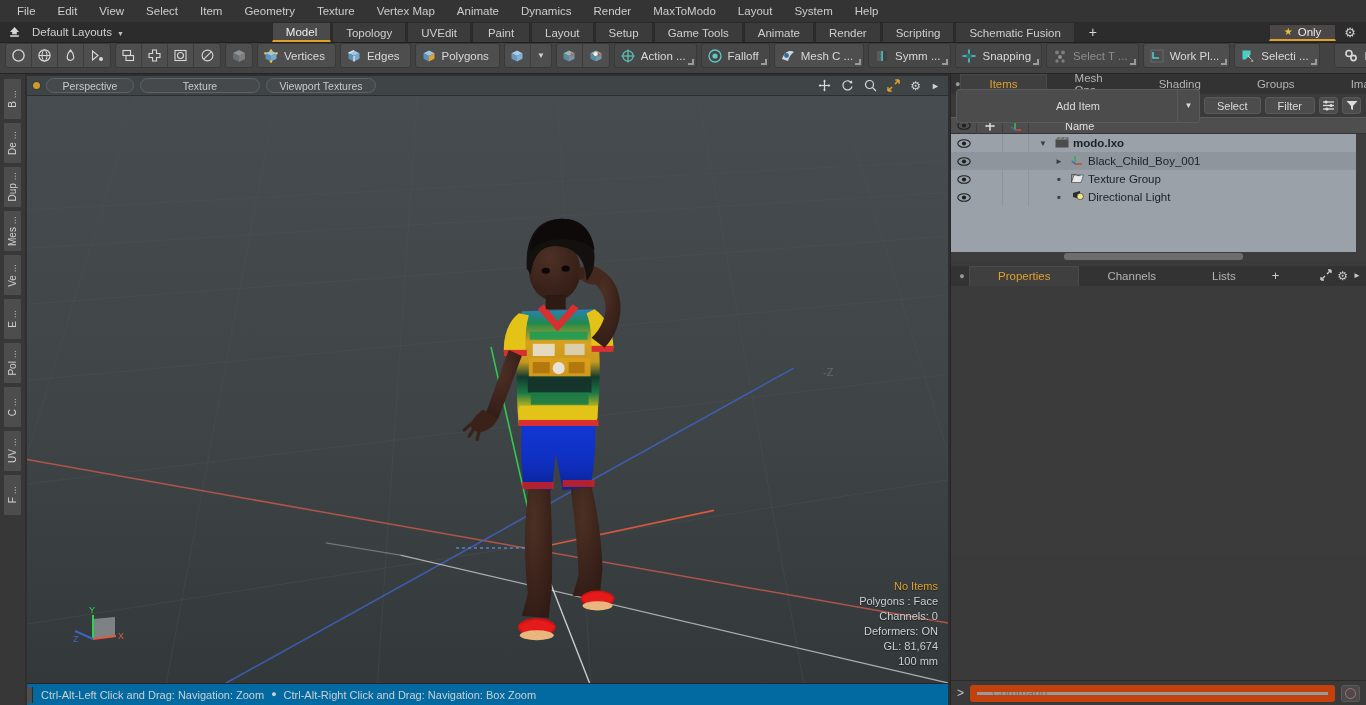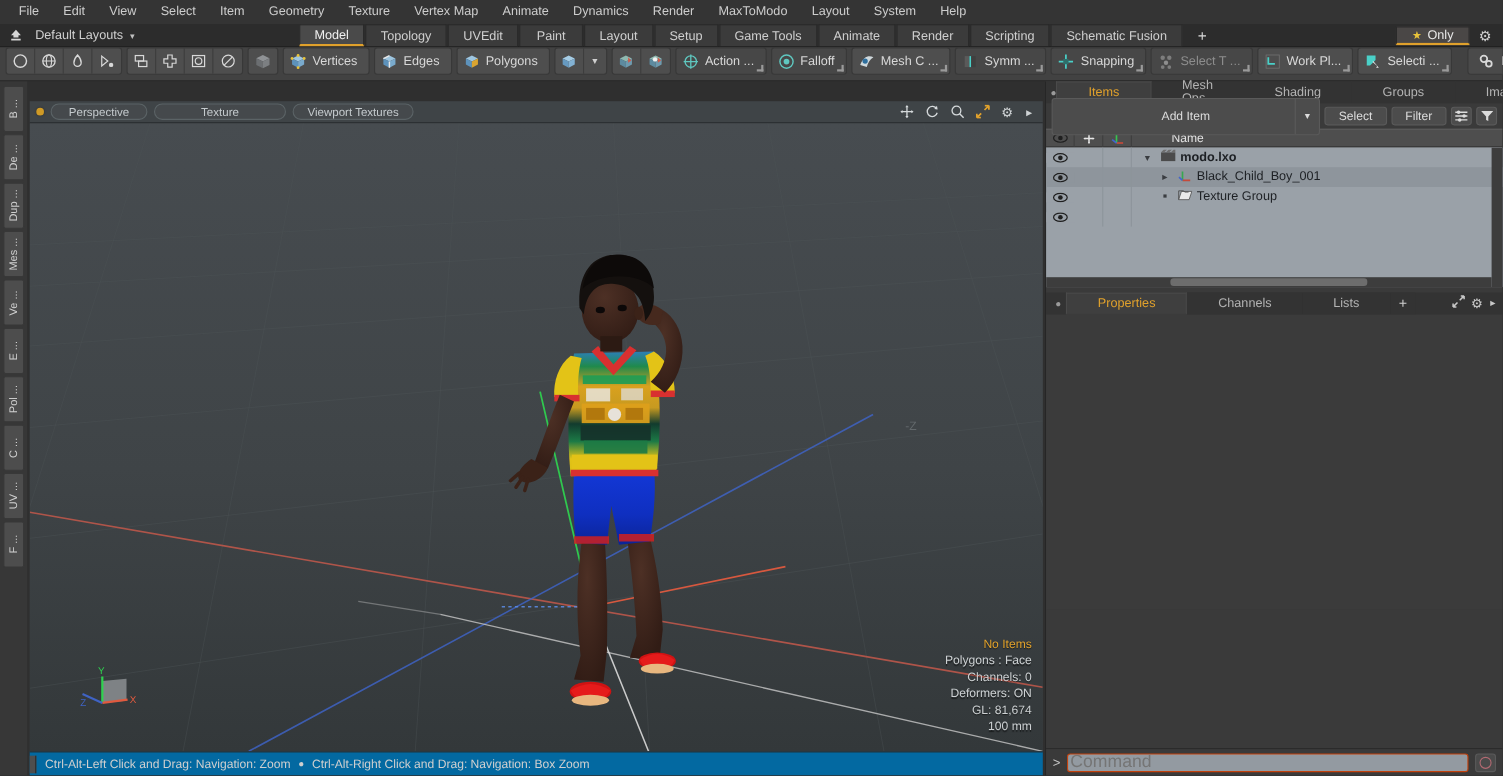--- a/index.html
+++ b/index.html
@@ -58,21 +58,21 @@
   .body{ flex:1; display:flex; min-height:0; background:#2e2e2e;}
 
   
   .vstrip{ width:25px; background:#373737; display:flex; flex-direction:column; align-items:center;
            padding-top:4px; flex:0 0 25px; }
   .vtab{ width:19px; height:42px; margin-bottom:2px; background:#4d4d4d; border:1px solid #383838; border-radius:2px;
          display:flex; align-items:center; justify-content:center; color:#d0d0d0; font-size:10px;}
   .vtab span{ writing-mode:vertical-rl; transform:rotate(180deg); white-space:nowrap; letter-spacing:0px;}
 
   
-  .vpwrap{ flex:1; display:flex; flex-direction:column; min-width:0; background:#2f2f2f; padding:18px 2px 0 2px;}
+  .vpwrap{ flex:1; display:flex; flex-direction:column; min-width:0; background:#2f2f2f; padding:2px 2px 0 2px;}
   .vpheader{ height:20px; display:flex; align-items:center; gap:6px; background:#3f4447; padding:0 6px; flex:0 0 20px;
              border-bottom:1px solid #2b2f31;}
   .dot-amber{ width:7px; height:7px; border-radius:50%; background:#cf9a26; box-shadow:0 0 2px #00000066;}
   .vhpill{ border:1px solid #5b6366; border-radius:9px; padding:0 12px; height:15px; line-height:14px;
            color:#c4cacd; font-size:10.5px; background:rgba(255,255,255,0.03); text-align:center;}
   .vh-spacer{ flex:1; }
   .vhicon{ color:#cfd3d5; font-size:12px; padding:0 2px; display:flex; align-items:center;}
 
   .viewport{ flex:1; position:relative; overflow:hidden;
              background:
@@ -126,22 +126,22 @@
   .il-scroll-h{ position:absolute; left:0; right:10px; bottom:0; height:9px; background:#3d3d3d;}
   .il-thumb-h{ position:absolute; left:28%; width:44%; top:1px; bottom:1px; background:#6d6d6d; border-radius:3px;}
 
   .rpane-split{ height:5px; background:#3a3a3a; flex:0 0 5px;}
   .propsarea{ flex:0 0 auto; display:flex; flex-direction:column; }
   .propbody{ height:268px; background:#3b3b3b; }
 
   .cmdbar{ height:25px; background:#3a3a3a; display:flex; align-items:center; gap:6px; padding:0 6px; flex:0 0 25px;
            border-top:1px solid #2b2b2b;}
   .cmd-gt{ color:#c9c9c9; font-size:12px; }
-  .cmd-input{ flex:1; height:17px; background:#939aa1; border:1px solid #c2410c; border-radius:3px;
-              color:#4c5257; font-size:16px; padding:0 2px; line-height:15px;}
+  .cmd-input{ flex:1; height:17px; background:#939aa1; border:7px solid #c2410c; border-radius:3px;
+              color:#4c5257; font-size:12px; padding:0 15px; line-height:15px;}
   .cmd-circle{ width:19px; height:17px; background:#4a4a4a; border:1px solid #5a5a5a; border-radius:3px;
                display:flex; align-items:center; justify-content:center;}
   .circ{ width:11px; height:11px; border:1.5px solid #b36a72; border-radius:50%;}
 
   .right-bottom-fill{ flex:1; background:#3a3a3a; }
 </style>
 </head>
 <body>
 
 <div class="app">
@@ -797,20 +797,30 @@
 
         <div class="ilrow">
           <div class="eyecol">
             <svg width="14" height="9" viewBox="0 0 14 9">
                 <ellipse cx="7" cy="4.5" rx="6.2" ry="3.8" fill="none" stroke="#1f1f1f" stroke-width="1.1"></ellipse>
                 <circle cx="7" cy="4.5" r="2.1" fill="#1f1f1f"></circle>
               </svg>
           </div>
           <div class="blankcol"></div>
           <div class="blankcol"></div>
+          <div class="ilname" style="padding-left:22px;">
+            <span class="tree-indent" style="font-size:6px;">■</span>
+            <span>
+              <svg width="13" height="12" viewBox="0 0 13 12">
+                  <path d="M2 3 L9 1 L9 9 L2 7 Z" fill="#2b2b2b"></path>
+                  <circle cx="9.2" cy="6.5" r="3.2" fill="#f0e58a" stroke="#3a3a3a" stroke-width="0.7"></circle>
+                </svg>
+            </span>
+            <span>Directional Light</span>
+          </div>
         </div>
 
         <div class="il-scroll-v"></div>
         <div class="il-scroll-h">
           <div class="il-thumb-h"></div>
         </div>
       </div>
 
       <div class="rpane-split"></div>
 

